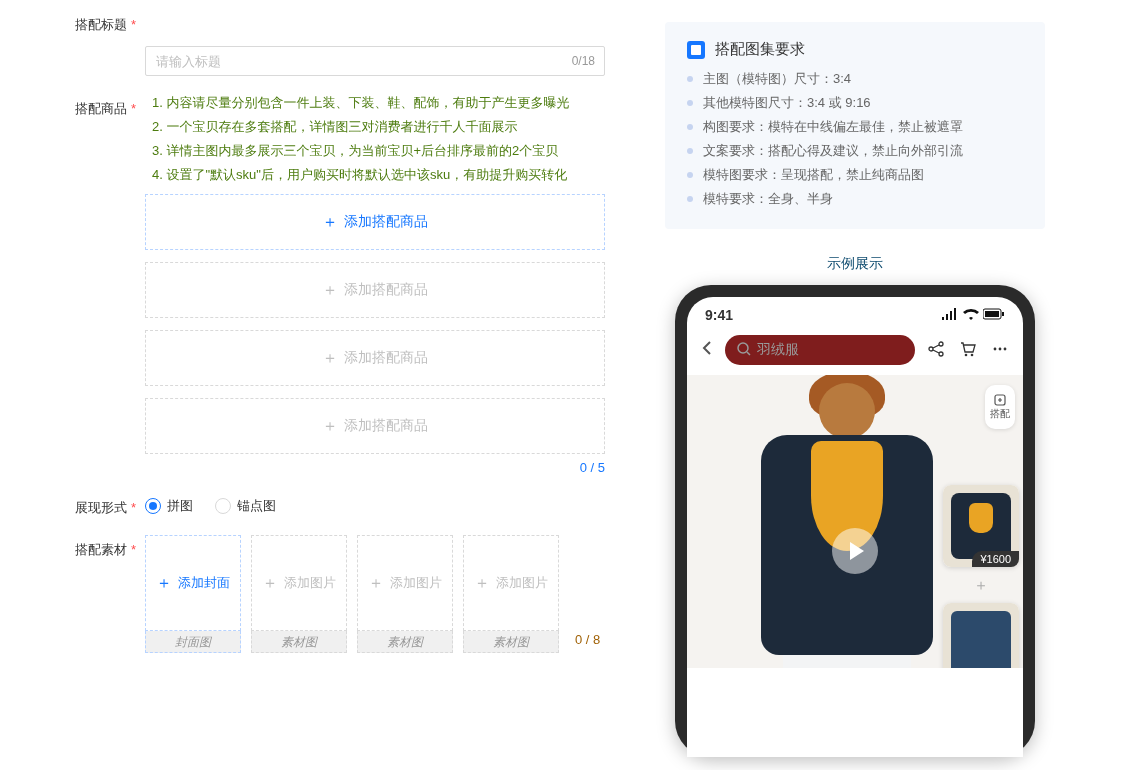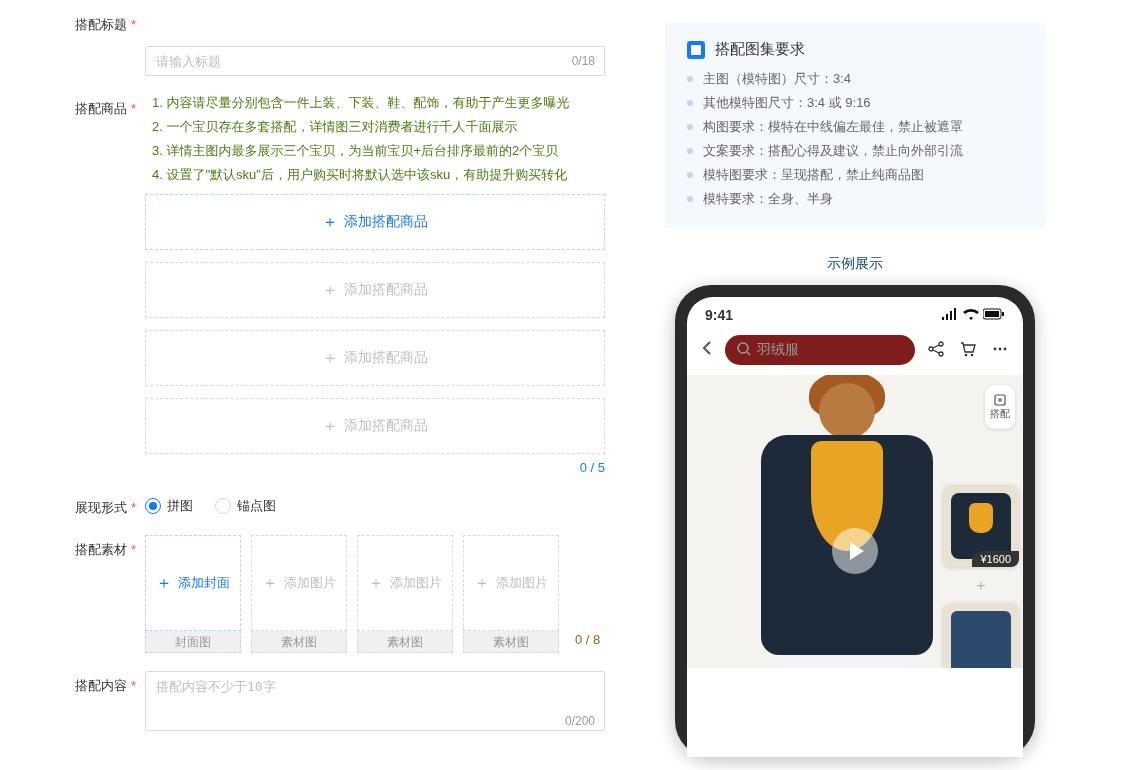--- a/index.html
+++ b/index.html
@@ -127,20 +127,21 @@
   }
   .material-caption {
     height: 22px;
     background: #f0f0f0;
     color: #999;
     font-size: 12px;
     text-align: center;
     line-height: 22px;
     border: 1px dashed #d9d9d9;
     border-top: none;
+    font-style: italic;
   }
   .material-caption.primary { border-color: #b7d3ff; }
   .material-count {
     align-self: center;
     color: #a16207;
     font-size: 13px;
     margin-left: 6px;
     padding-top: 90px;
   }
 
@@ -380,29 +381,20 @@
               <span class="plus">＋</span>
               <span>添加图片</span>
             </div>
             <div class="material-caption">素材图</div>
           </div>
           <div class="material-count">0 / 8</div>
         </div>
       </div>
     </div>
 
-    <div class="form-row">
-      <div class="form-label">
-        <span>搭配内容</span><span class="req-star">*</span>
-      </div>
-      <div class="form-field textarea-wrap">
-        <textarea class="textarea" placeholder="搭配内容不少于10字" style=""></textarea>
-        <span class="textarea-count">0/200</span>
-      </div>
-    </div>
 
   </div>
 
   <div class="right-col">
     <div class="req-panel">
       <div class="req-title-row">
         <span class="req-icon"></span>
         <span class="req-title">搭配图集要求</span>
       </div>
       <ul class="req-list">

